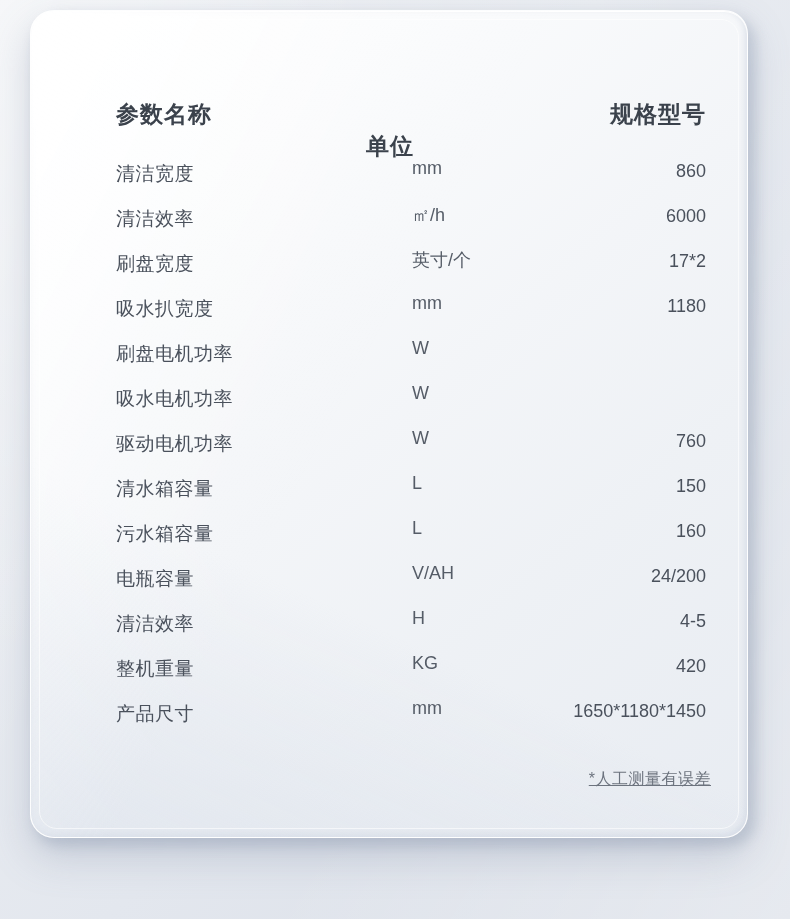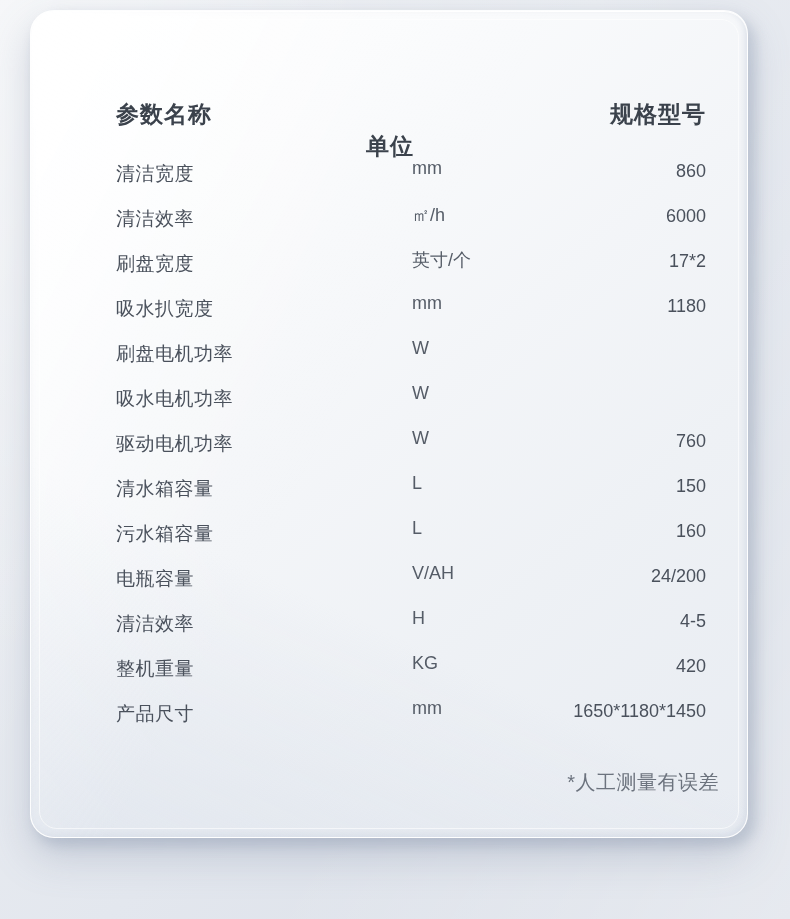--- a/index.html
+++ b/index.html
@@ -129,24 +129,25 @@
     left: 455px;
     top: 8px;
     width: 220px;
     text-align: right;
     font-size: 18px;
     color: #4a515c;
   }
   .footnote {
     position: absolute;
     top: 758px;
-    right: 56px;
-    font-size: 20px;
+    right: 64px;
+    font-size: 16px;
     color: #6c737e;
     letter-spacing: 0.5px;
+    text-decoration: underline;
   }
 </style>
 </head>
 <body>
 
 <div class="bg-sheen"></div>
 <div class="card-shadow"></div>
 
 <div class="card">
   <div class="card-gloss"></div>

